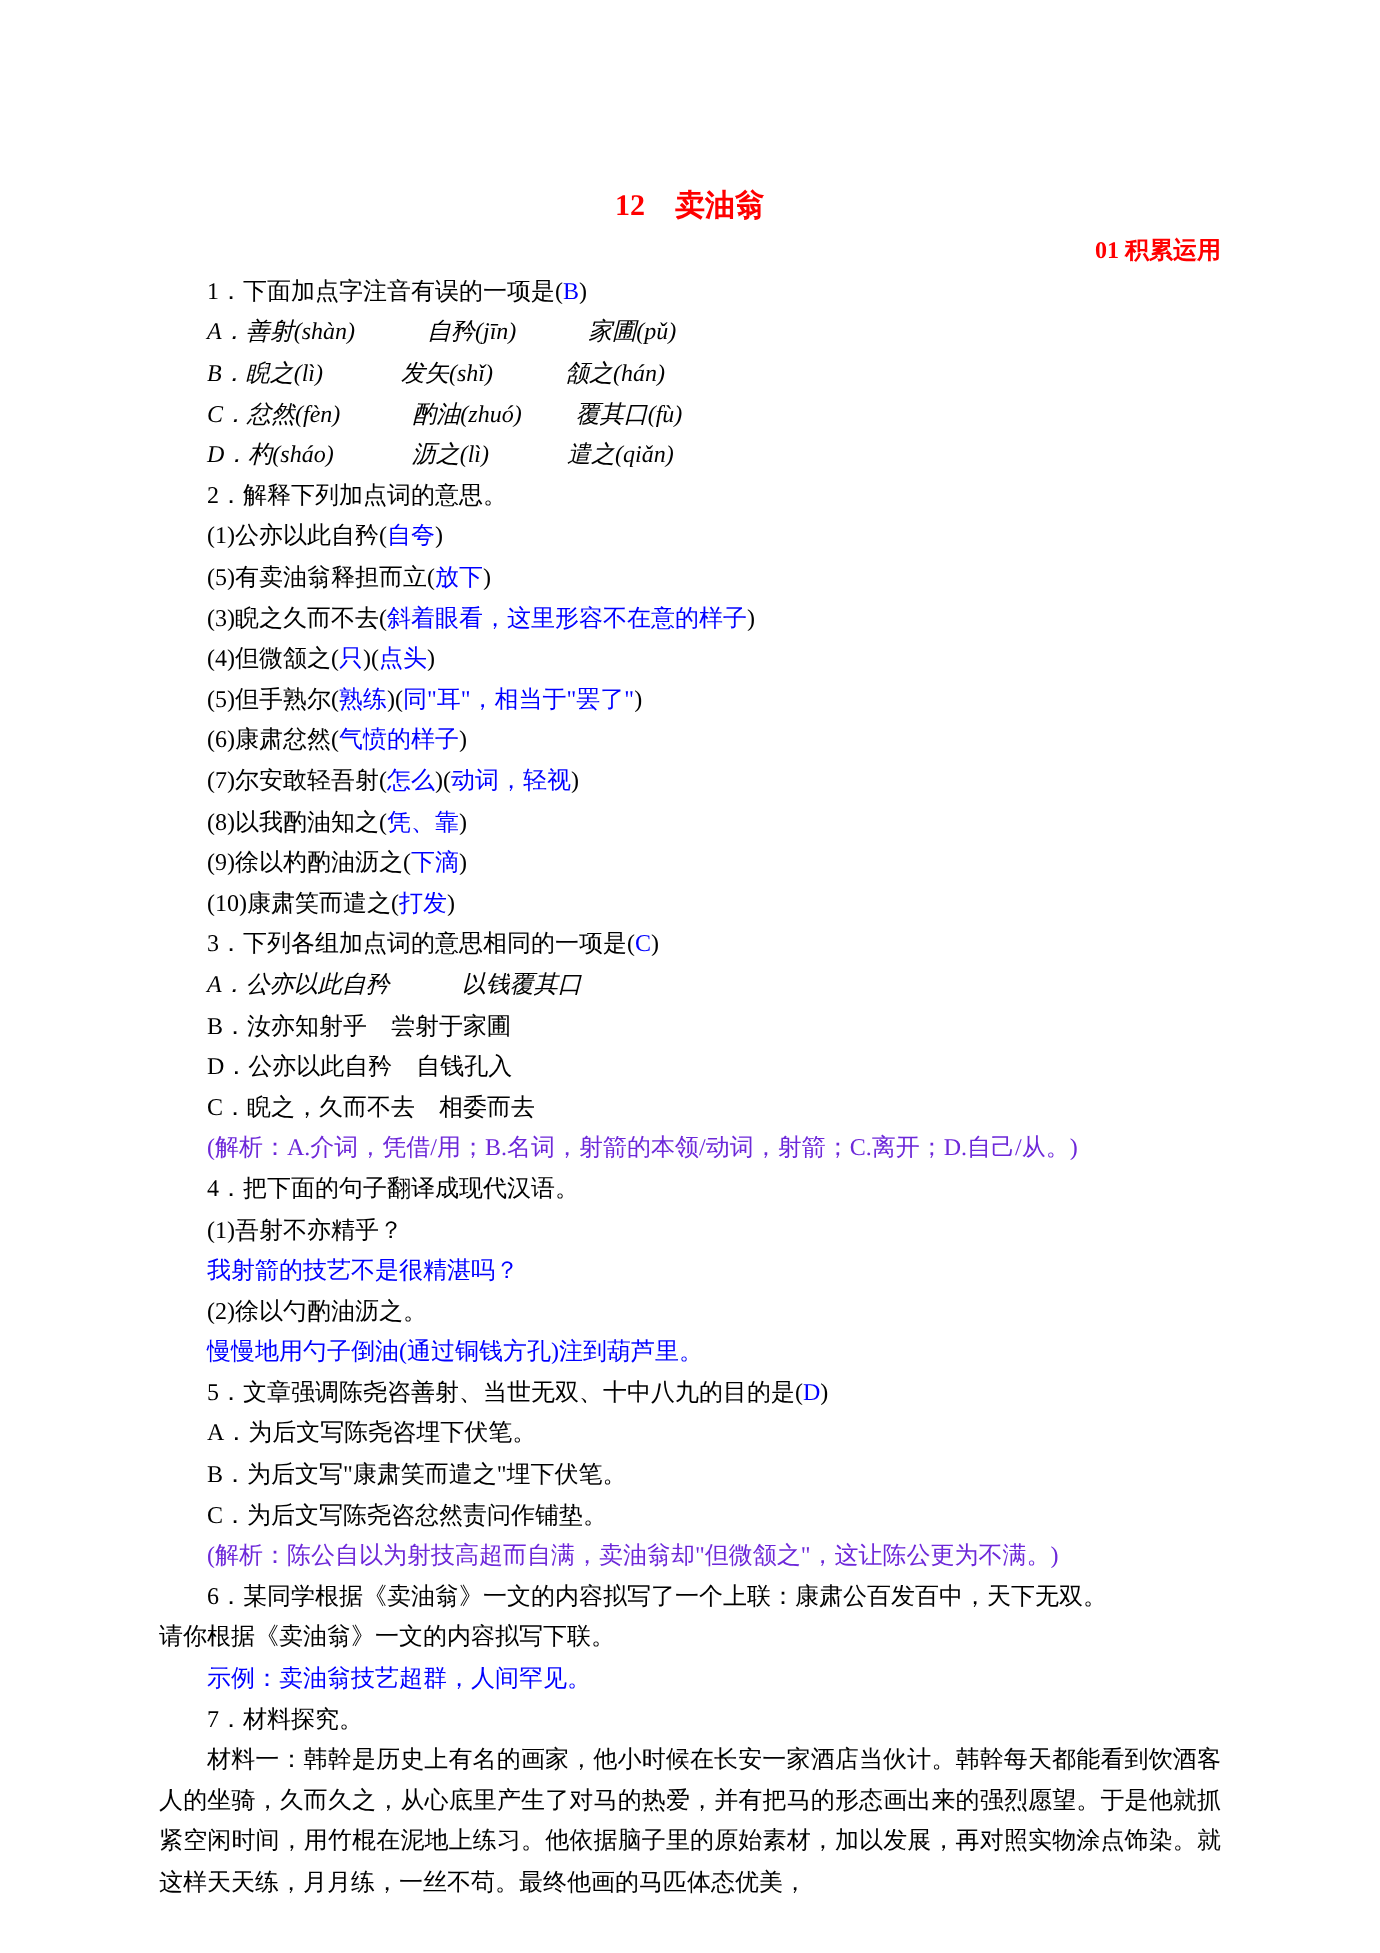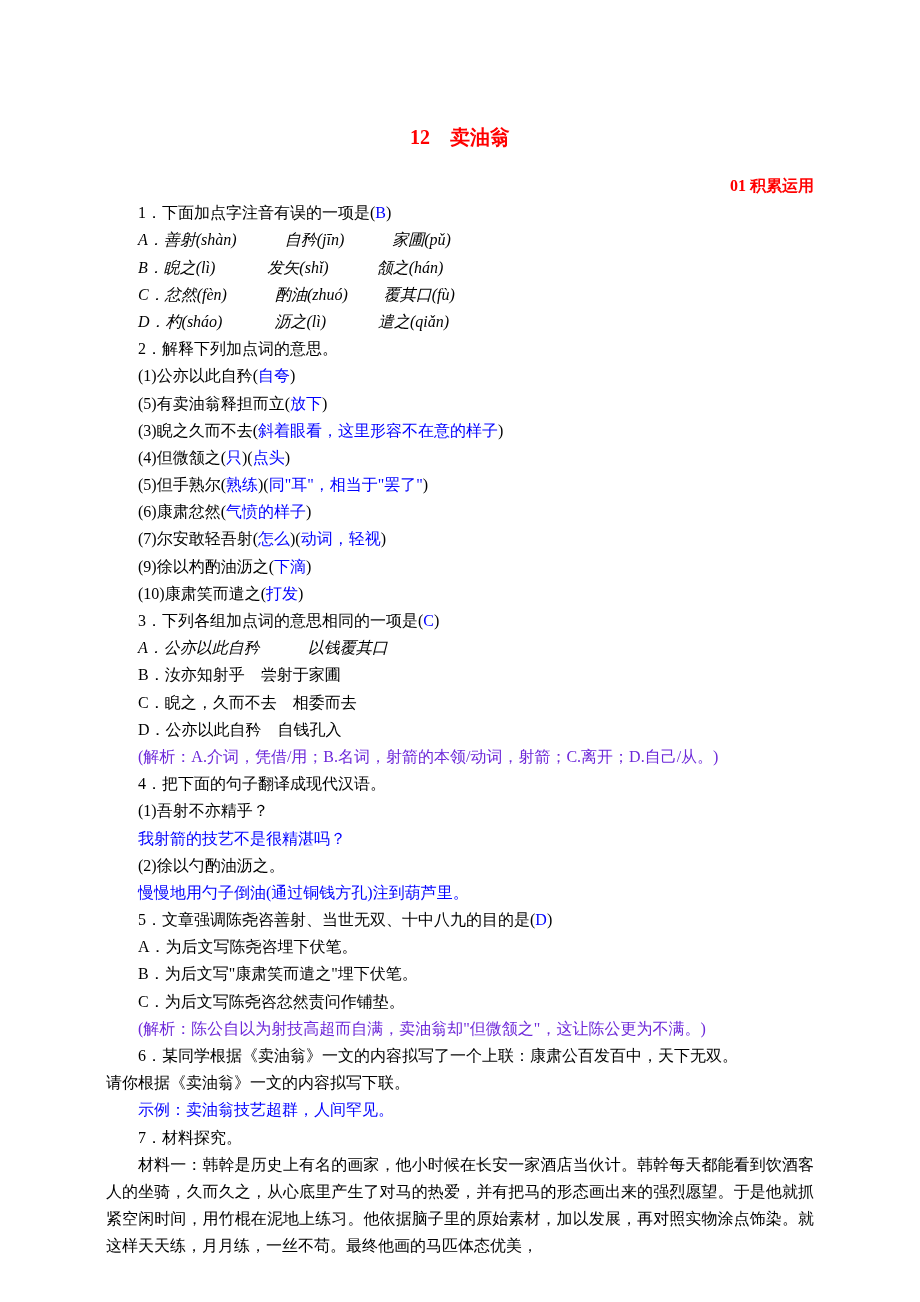--- a/index.html
+++ b/index.html
@@ -15,21 +15,20 @@
     width: 920px;
     min-height: 1302px;
     box-sizing: border-box;
     padding: 120px 106px 60px 106px;
   }
   .title {
     text-align: center;
     font-size: 20px;
     font-weight: bold;
     color: #ff0000;
-    margin-bottom: 18px;
   }
   .section-heading {
     font-weight: bold;
     color: #ff0000;
     text-indent: 2em;
     text-align: right;
   }
   .q {
     text-indent: 2em;
   }
@@ -84,32 +83,33 @@
   <div class="sub"><span>(3)睨之久而不去(</span><span class="ans">斜着眼看，这里形容不在意的样子</span><span>)</span></div>
 
   <div class="sub"><span>(4)但微颔之(</span><span class="ans">只</span><span>)(</span><span class="ans">点头</span><span>)</span></div>
 
   <div class="sub"><span>(5)但手熟尔(</span><span class="ans">熟练</span><span>)(</span><span class="ans">同"耳"，相当于"罢了"</span><span>)</span></div>
 
   <div class="sub"><span>(6)康肃忿然(</span><span class="ans">气愤的样子</span><span>)</span></div>
 
   <div class="sub"><span>(7)尔安敢轻吾射(</span><span class="ans">怎么</span><span>)(</span><span class="ans">动词，轻视</span><span>)</span></div>
 
+  <div class="sub"><span>(8)以我酌油知之(</span><span class="ans">凭、靠</span><span>)</span></div>
 
   <div class="sub"><span>(9)徐以杓酌油沥之(</span><span class="ans">下滴</span><span>)</span></div>
 
   <div class="sub"><span>(10)康肃笑而遣之(</span><span class="ans">打发</span><span>)</span></div>
 
   <div class="q">
     <span>3．下列各组加点词的意思相同的一项是(</span><span class="ans">C</span><span>)</span>
   </div>
   <div class="row">A．公亦以此自矜　　　以钱覆其口</div>
   <div class="opt">B．汝亦知射乎　尝射于家圃</div>
+  <div class="opt">D．公亦以此自矜　自钱孔入</div>
   <div class="opt">C．睨之，久而不去　相委而去</div>
-  <div class="opt">D．公亦以此自矜　自钱孔入</div>
   <div class="explain">(解析：A.介词，凭借/用；B.名词，射箭的本领/动词，射箭；C.离开；D.自己/从。)</div>
 
   <div class="q">4．把下面的句子翻译成现代汉语。</div>
   <div class="sub">(1)吾射不亦精乎？</div>
   <div class="sub ans">我射箭的技艺不是很精湛吗？</div>
   <div class="sub">(2)徐以勺酌油沥之。</div>
   <div class="sub ans">慢慢地用勺子倒油(通过铜钱方孔)注到葫芦里。</div>
 
   <div class="q">
     <span>5．文章强调陈尧咨善射、当世无双、十中八九的目的是(</span><span class="ans">D</span><span>)</span>

